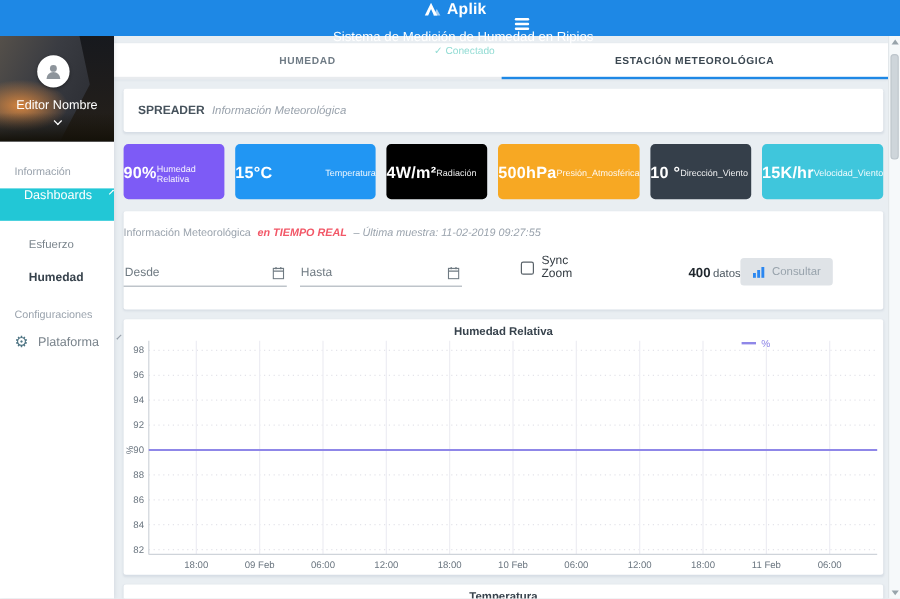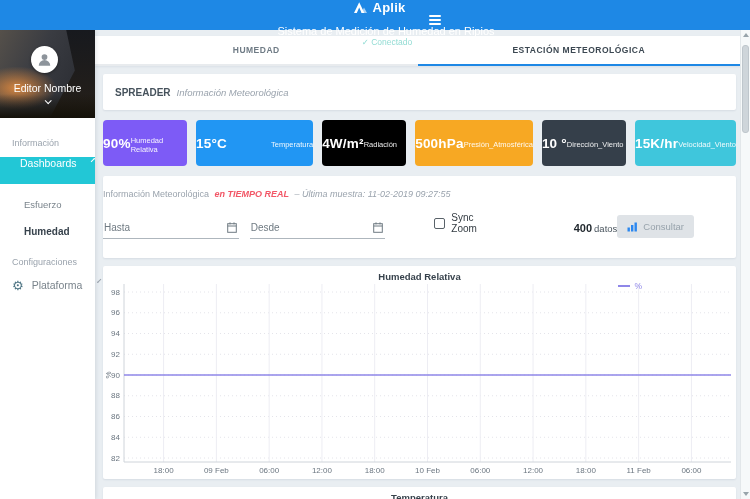--- a/index.html
+++ b/index.html
@@ -215,30 +215,30 @@
     </section>
 
     <section class="card query-card">
       <div class="query-info">
         <span>Información Meteorológica</span>
         <span class="qi-red">en TIEMPO REAL</span>
         <span class="qi-italic">–  Última muestra: 11-02-2019 09:27:55</span>
       </div>
       <div class="query-controls">
         <label class="date-field">
-          <input type="text" placeholder="Hasta" style="">
+          <input type="text" placeholder="Desde" style="">
           <svg class="cal-icon" width="10" height="11" viewBox="0 0 10 11">
             <rect x="0.7" y="1.7" width="8.6" height="8.6" fill="none" stroke="#6f7a82" stroke-width="1"></rect>
             <line x1="0.7" y1="4" x2="9.3" y2="4" stroke="#6f7a82" stroke-width="1"></line>
             <line x1="3" y1="0.4" x2="3" y2="2.4" stroke="#6f7a82" stroke-width="1"></line>
             <line x1="7" y1="0.4" x2="7" y2="2.4" stroke="#6f7a82" stroke-width="1"></line>
           </svg>
         </label>
         <label class="date-field">
-          <input type="text" placeholder="Desde" style="">
+          <input type="text" placeholder="Hasta" style="">
           <svg class="cal-icon" width="10" height="11" viewBox="0 0 10 11">
             <rect x="0.7" y="1.7" width="8.6" height="8.6" fill="none" stroke="#6f7a82" stroke-width="1"></rect>
             <line x1="0.7" y1="4" x2="9.3" y2="4" stroke="#6f7a82" stroke-width="1"></line>
             <line x1="3" y1="0.4" x2="3" y2="2.4" stroke="#6f7a82" stroke-width="1"></line>
             <line x1="7" y1="0.4" x2="7" y2="2.4" stroke="#6f7a82" stroke-width="1"></line>
           </svg>
         </label>
         <label class="sync">
           <span class="cb"></span>
           <span>Sync Zoom</span>

